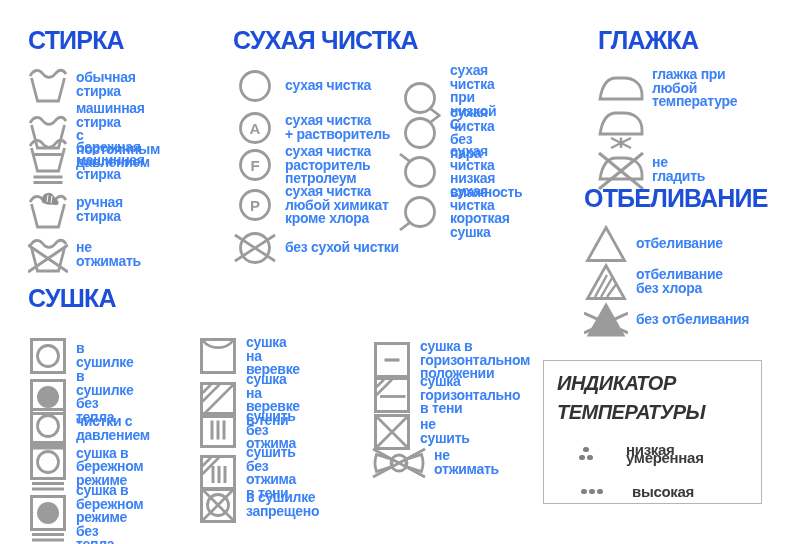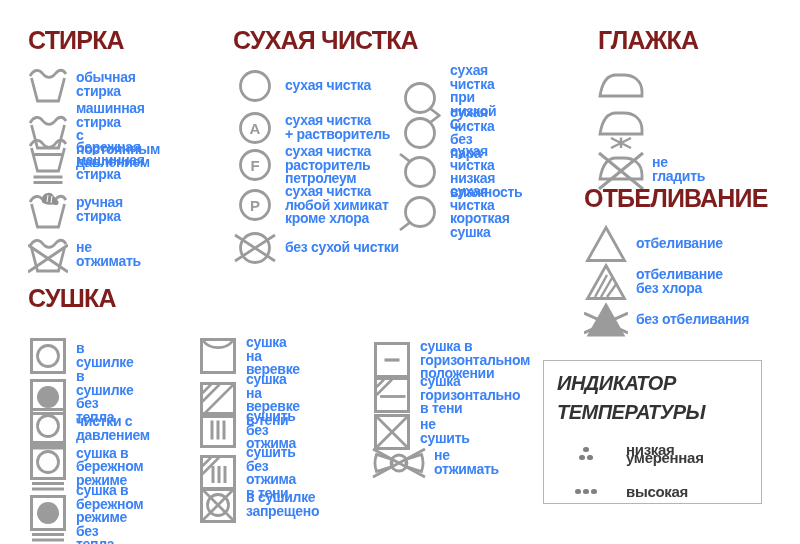--- a/index.html
+++ b/index.html
@@ -1,19 +1,19 @@
 <!DOCTYPE html>
 <html><head>
 <meta charset="utf-8">
 <style>
   html,body{margin:0;padding:0;background:#fff;}
   #page{position:relative;width:800px;height:544px;background:#fff;overflow:hidden;
         font-family:"Liberation Sans","DejaVu Sans",sans-serif;}
   .sec{position:absolute;}
-  .h{font-size:25px;font-weight:700;color:#7f1d1d;letter-spacing:-0.8px;white-space:nowrap;}
+  .h{font-size:25px;font-weight:700;color:#1d4ed8;letter-spacing:-0.8px;white-space:nowrap;}
   .row{position:absolute;display:flex;align-items:center;gap:8px;}
   .ic{flex:0 0 auto;display:block;}
   .lb{font-size:14px;font-weight:700;color:#3b82f6;letter-spacing:-0.3px;line-height:0.97;white-space:pre-line;}
   .tbox{position:absolute;border:1.5px solid #b5b5b5;background:#fff;}
   .tbox .t{position:absolute;left:13px;top:8px;font-size:20px;font-weight:700;color:#333;
            line-height:1.45;white-space:pre-line;letter-spacing:-0.5px;font-style:italic;}
   .trow{position:absolute;display:flex;align-items:center;}
   .dots{width:56px;display:flex;justify-content:center;gap:2.5px;}
   .dot{width:5.5px;height:5.5px;border-radius:50%;background:#808080;}
   .tlb{font-size:15px;font-weight:700;color:#3b3b3b;margin-left:12px;letter-spacing:-0.3px;}
@@ -149,20 +149,22 @@
 короткая сушка</div>
     </div>
   </div>
 
   <div class="sec" style="left:598px;top:26px;">
     <div class="h">ГЛАЖКА</div>
     <div class="row" style="top:42px">
       <svg class="ic" width="46" height="34" viewBox="0 0 46 34">
           <path d="M2 28 L44 28 L44 24 C44 12 35 7 26 7 L18 7 C9 7 4 15 2 28 Z"></path>
         </svg>
+      <div class="lb">глажка при любой
+температуре</div>
     </div>
     <div class="row" style="top:80px">
       <svg class="ic" width="46" height="44" viewBox="0 0 46 44">
           <path d="M2 28 L44 28 L44 24 C44 12 35 7 26 7 L18 7 C9 7 4 15 2 28 Z"></path>
           <path d="M13 32 L33 42 M33 32 L13 42 M23 31.5 L23 42" stroke-width="2.4"></path>
         </svg>
     </div>
     <div class="row" style="top:122px">
       <svg class="ic" width="46" height="44" viewBox="0 0 46 44">
           <path d="M2 31 L44 31 L44 27 C44 15 35 10 26 10 L18 10 C9 10 4 18 2 31 Z"></path>
@@ -328,21 +330,21 @@
         </span>
       <span class="tlb">низкая</span>
     </div>
     <div class="trow" style="left:14px;top:88px;">
       <span class="dots">
           <span class="dot"></span>
           <span class="dot"></span>
         </span>
       <span class="tlb">умеренная</span>
     </div>
-    <div class="trow" style="left:14px;top:122px;justify-content:space-between;">
+    <div class="trow" style="left:20px;top:122px;justify-content:space-between;">
       <span class="dots">
           <span class="dot"></span>
           <span class="dot"></span>
           <span class="dot"></span>
         </span>
       <span class="tlb">высокая</span>
     </div>
   </div>
 
 </div>

